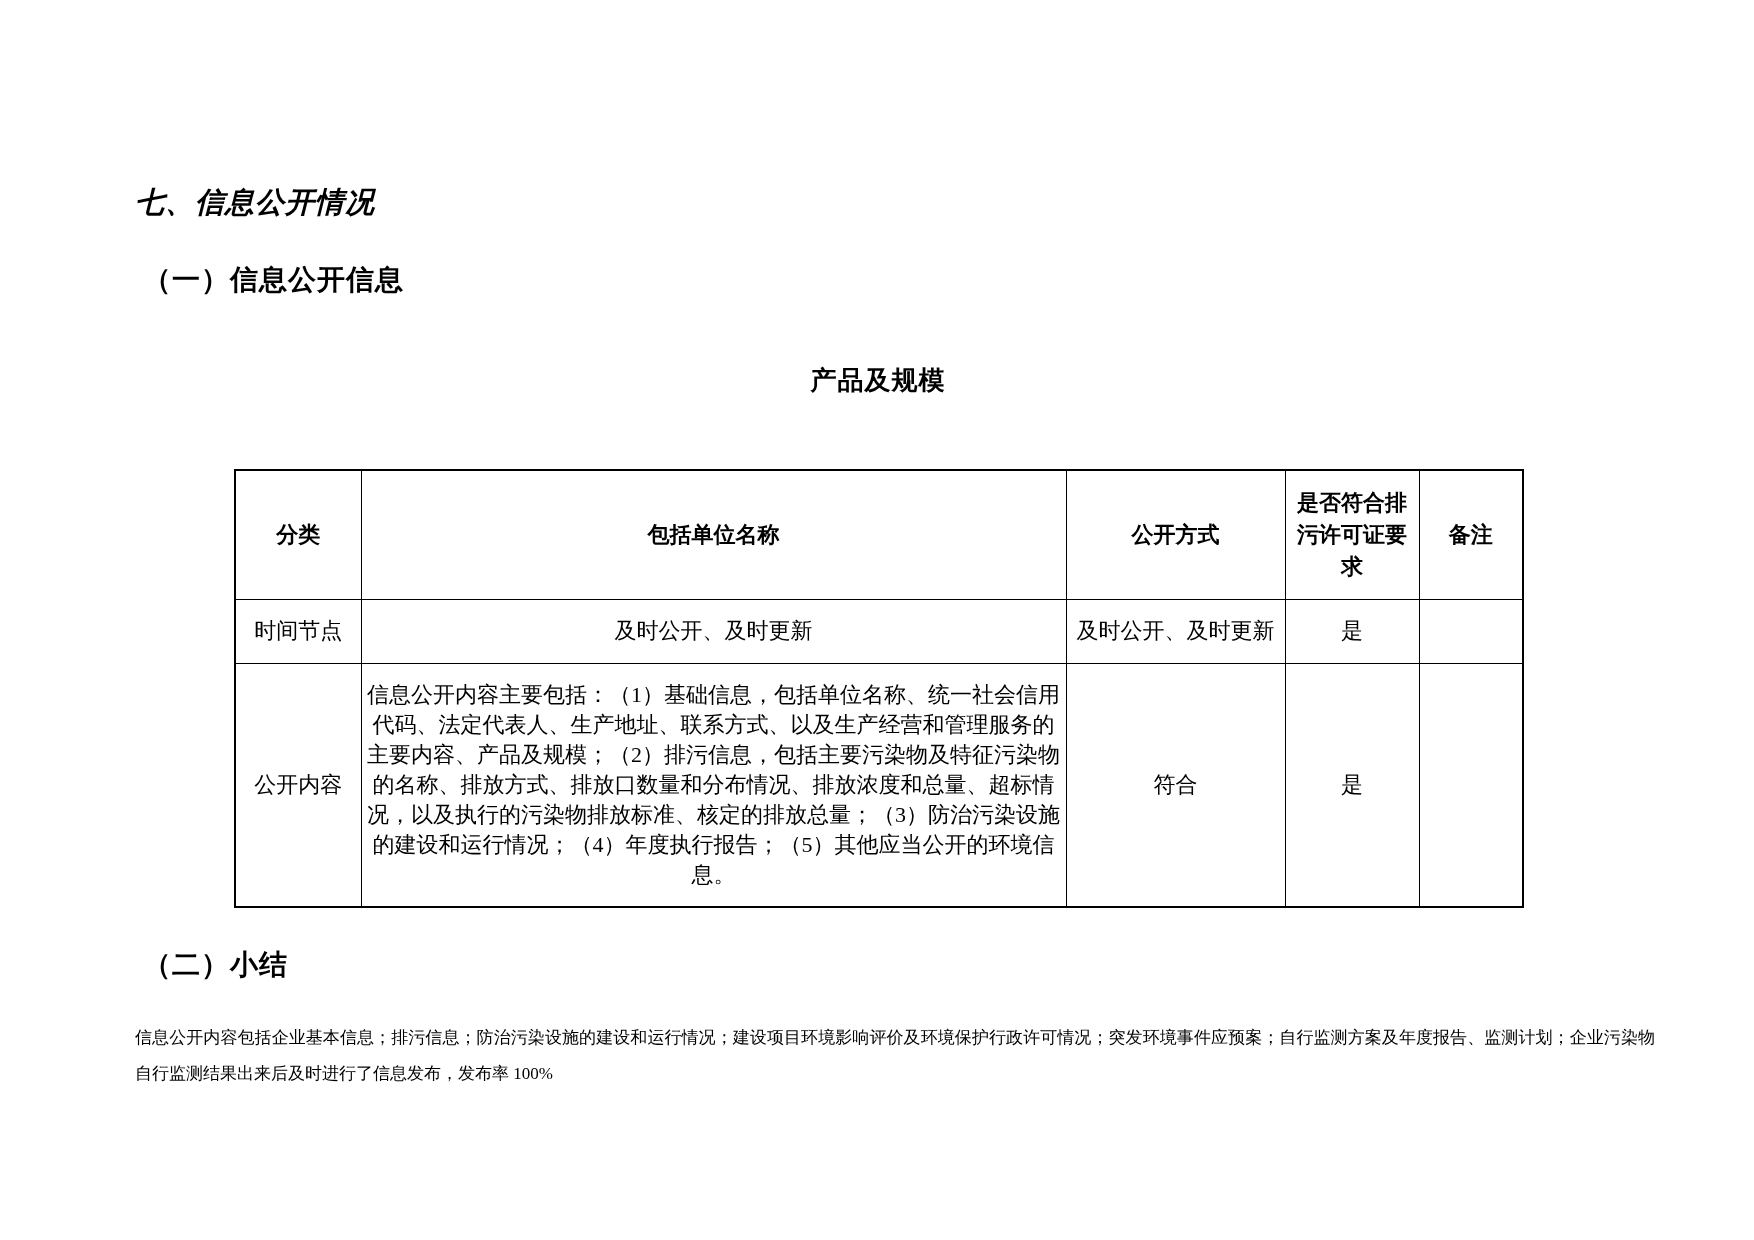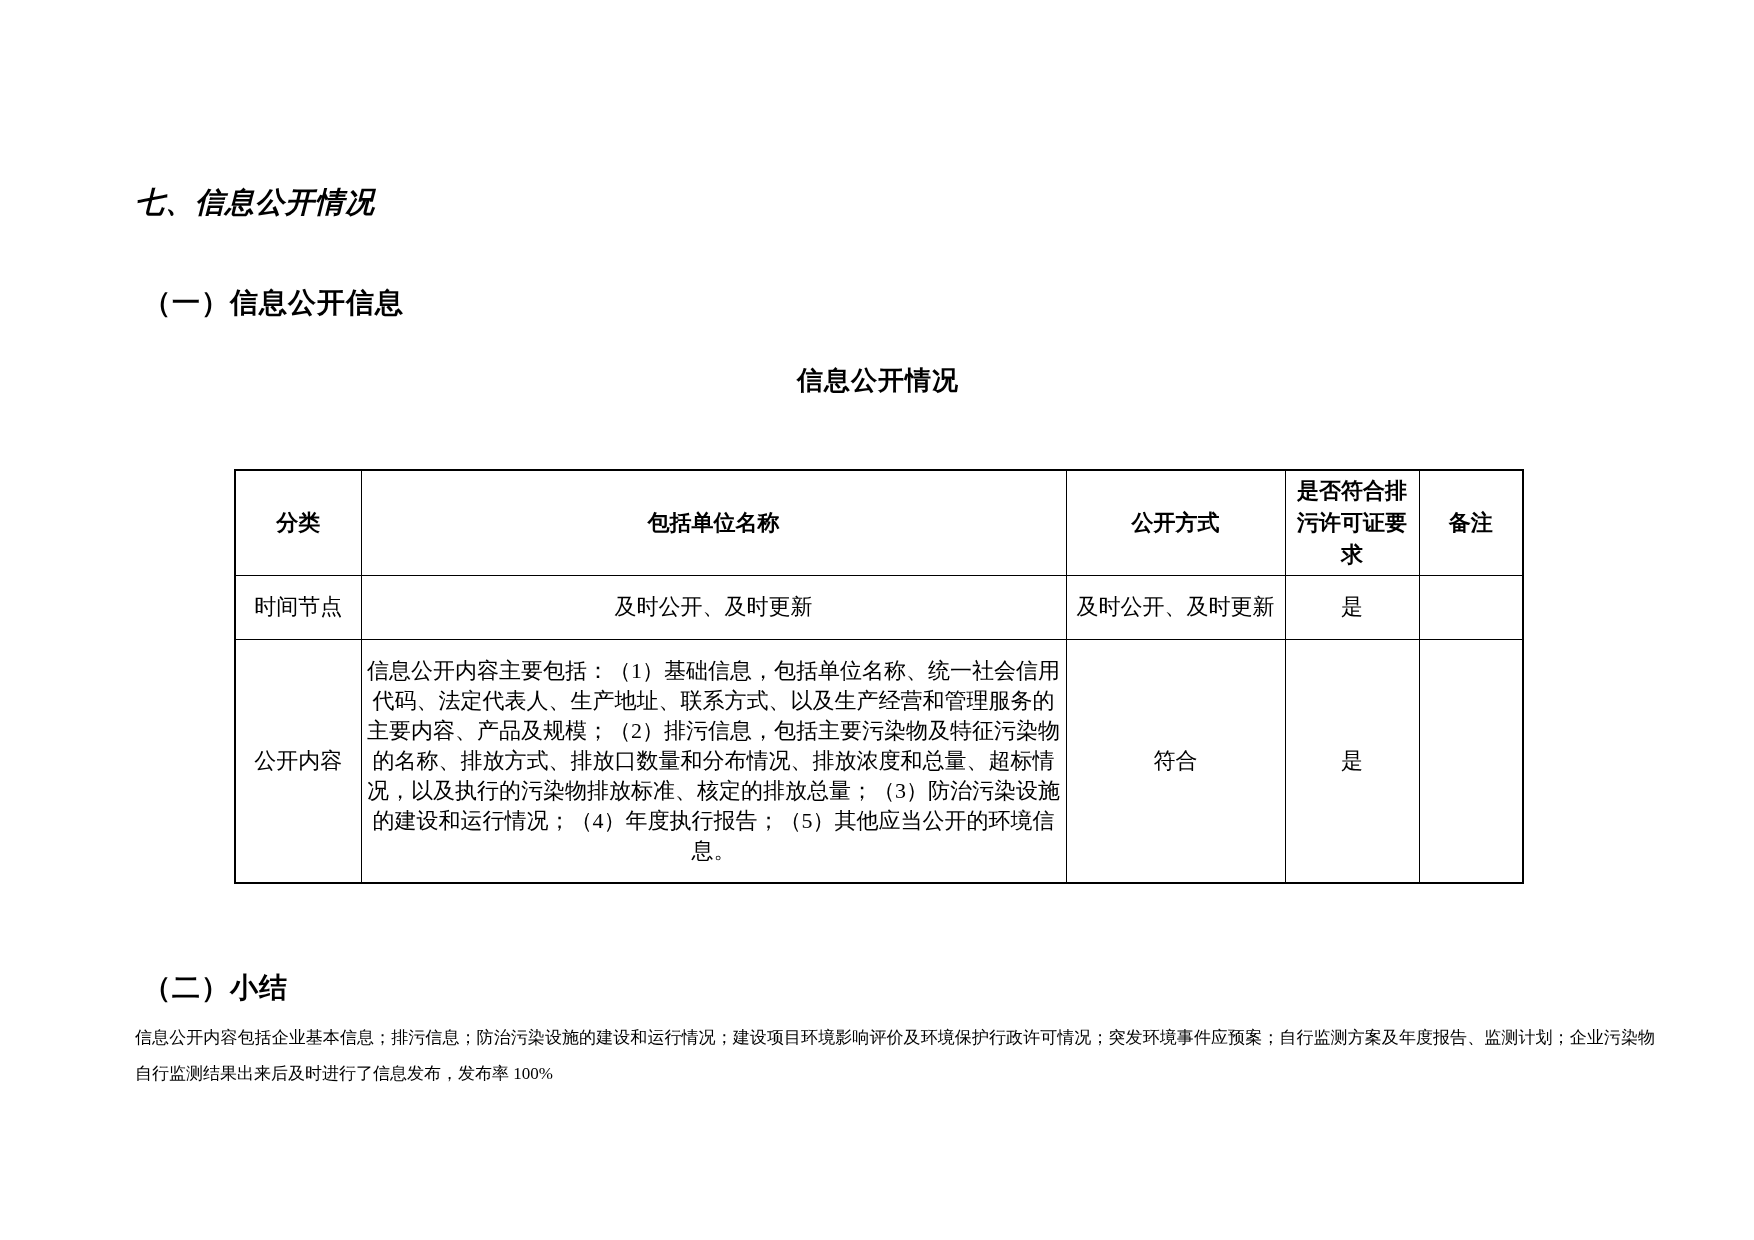--- a/index.html
+++ b/index.html
@@ -25,21 +25,20 @@
     letter-spacing: 1px;
     white-space: nowrap;
     font-style: italic;
   }
   .subsection-heading {
     font-family: "Liberation Sans", "DejaVu Sans", sans-serif;
     font-weight: bold;
     font-size: 28px;
     letter-spacing: 1px;
     white-space: nowrap;
-    margin-top: 23px;
   }
   .subsection-one { left: 143px; top: 261px; }
   .subsection-two { left: 143px; top: 946px; font-family: Liberation Serif, serif; }
 
   .table-title {
     left: 234px;
     top: 363px;
     width: 1288px;
     text-align: center;
     font-family: "Liberation Sans", "DejaVu Sans", sans-serif;
@@ -56,21 +55,21 @@
     border-collapse: collapse;
     table-layout: fixed;
     border: 2px solid #000000;
     font-size: 22px;
   }
   table.info-table th,
   table.info-table td {
     border: 1px solid #000000;
     text-align: center;
     vertical-align: middle;
-    padding: 4px 2px;
+    padding: 16px 2px;
     overflow: hidden;
   }
   table.info-table th {
     font-family: "Liberation Sans", "DejaVu Sans", sans-serif;
     font-weight: bold;
     line-height: 1.45;
     height: 72px;
   }
   tr.row-short { height: 64px; }
   tr.row-tall  { height: 244px; }
@@ -91,21 +90,21 @@
     text-align: justify;
   }
 </style>
 </head>
 <body>
 
 <div class="abs section-heading">七、信息公开情况</div>
 
 <div class="abs subsection-heading subsection-one">（一）信息公开信息</div>
 
-<div class="abs table-title">信息公开情况</div>
+<div class="abs table-title">产品及规模</div>
 
 <table class="info-table">
   <colgroup>
     <col style="width:126px">
     <col style="width:705px">
     <col style="width:219px">
     <col style="width:134px">
     <col style="width:104px">
   </colgroup>
   <thead>

